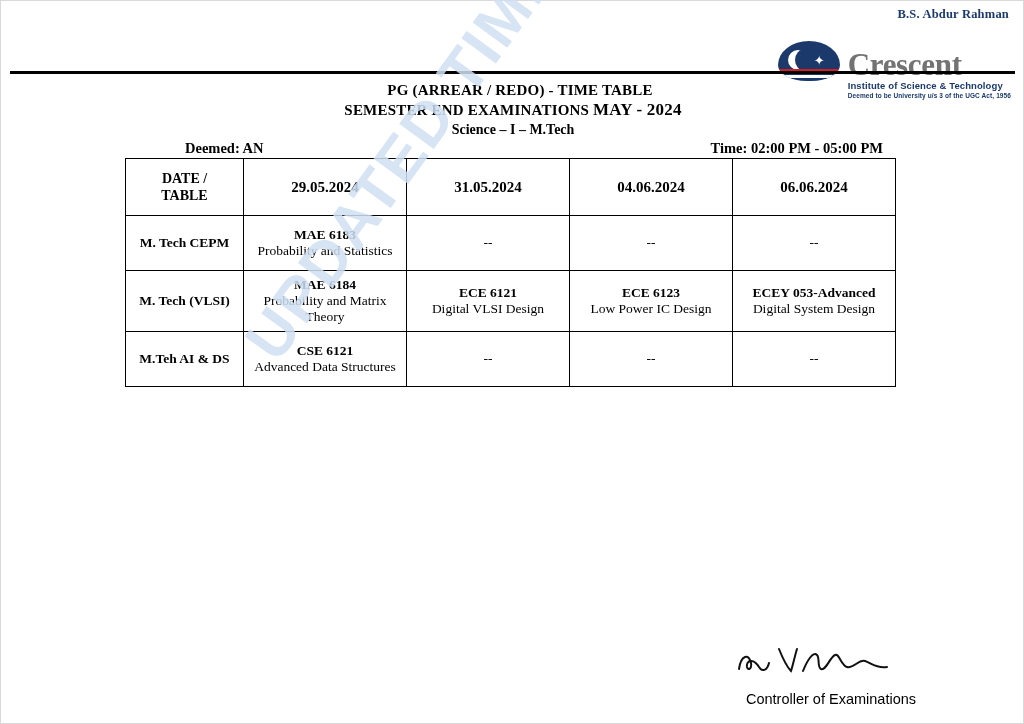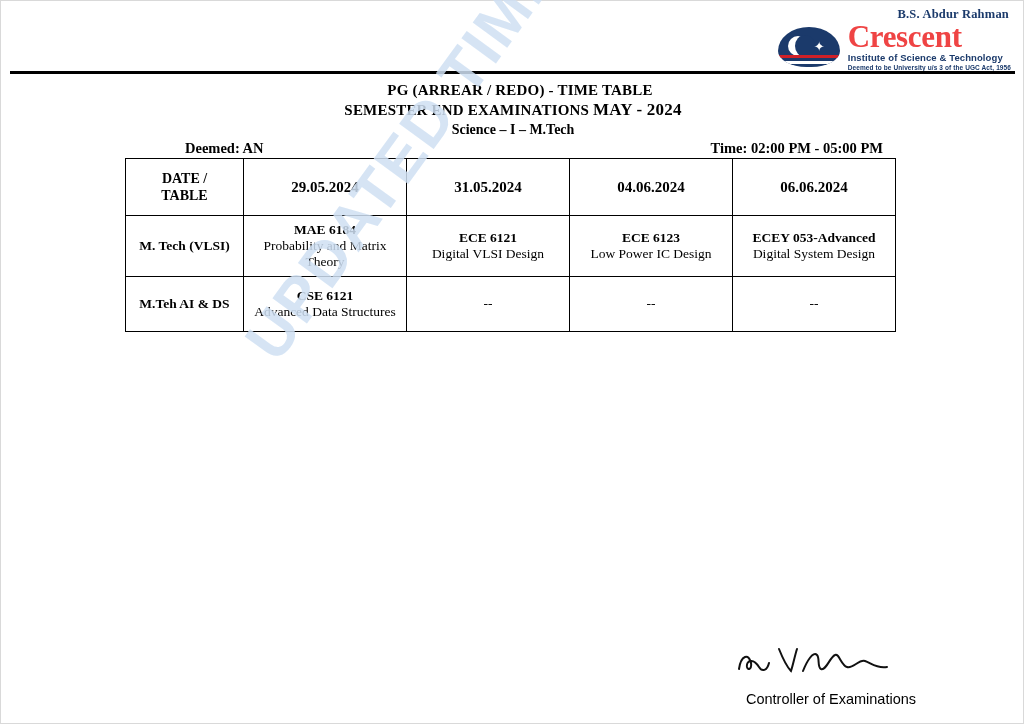--- a/index.html
+++ b/index.html
@@ -87,23 +87,24 @@
   }
   .crest .s1 { bottom: 9px; }
   .crest .s2 { bottom: 3px; background:#ffffff; }
   .logo-text-col {
     text-align: left;
   }
   .logo-word {
     font-family: "Liberation Serif", serif;
     font-size: 31px;
     font-weight: bold;
-    color: #ef4444;
+    color: #737373;
     line-height: 30px;
     letter-spacing: -0.3px;
+    margin-top: 28px;
   }
   .logo-sub1 {
     font-family: "Liberation Sans", sans-serif;
     font-size: 9.5px;
     font-weight: bold;
     color: #1b3a6b;
     line-height: 11px;
     letter-spacing: .1px;
   }
   .logo-sub2 {
@@ -300,20 +301,36 @@
           <td class="hdr-branch">
             <div>DATE /</div>
             <div>TABLE</div>
           </td>
           <td class="hdr-date">29.05.2024</td>
           <td class="hdr-date">31.05.2024</td>
           <td class="hdr-date">04.06.2024</td>
           <td class="hdr-date">06.06.2024</td>
         </tr>
 
+        <tr class="row-d">
+          <td class="cell-branch">M. Tech CEPM</td>
+          <td>
+            <div class="cell-code">MAE 6183</div>
+            <div class="cell-name">Probability and Statistics</div>
+          </td>
+          <td>
+            <div class="cell-dash">--</div>
+          </td>
+          <td>
+            <div class="cell-dash">--</div>
+          </td>
+          <td>
+            <div class="cell-dash">--</div>
+          </td>
+        </tr>
 
         <tr class="row-d">
           <td class="cell-branch">M. Tech (VLSI)</td>
           <td>
             <div class="cell-code">MAE 6184</div>
             <div class="cell-name">Probability and Matrix Theory</div>
           </td>
           <td>
             <div class="cell-code">ECE 6121</div>
             <div class="cell-name">Digital VLSI Design</div>

